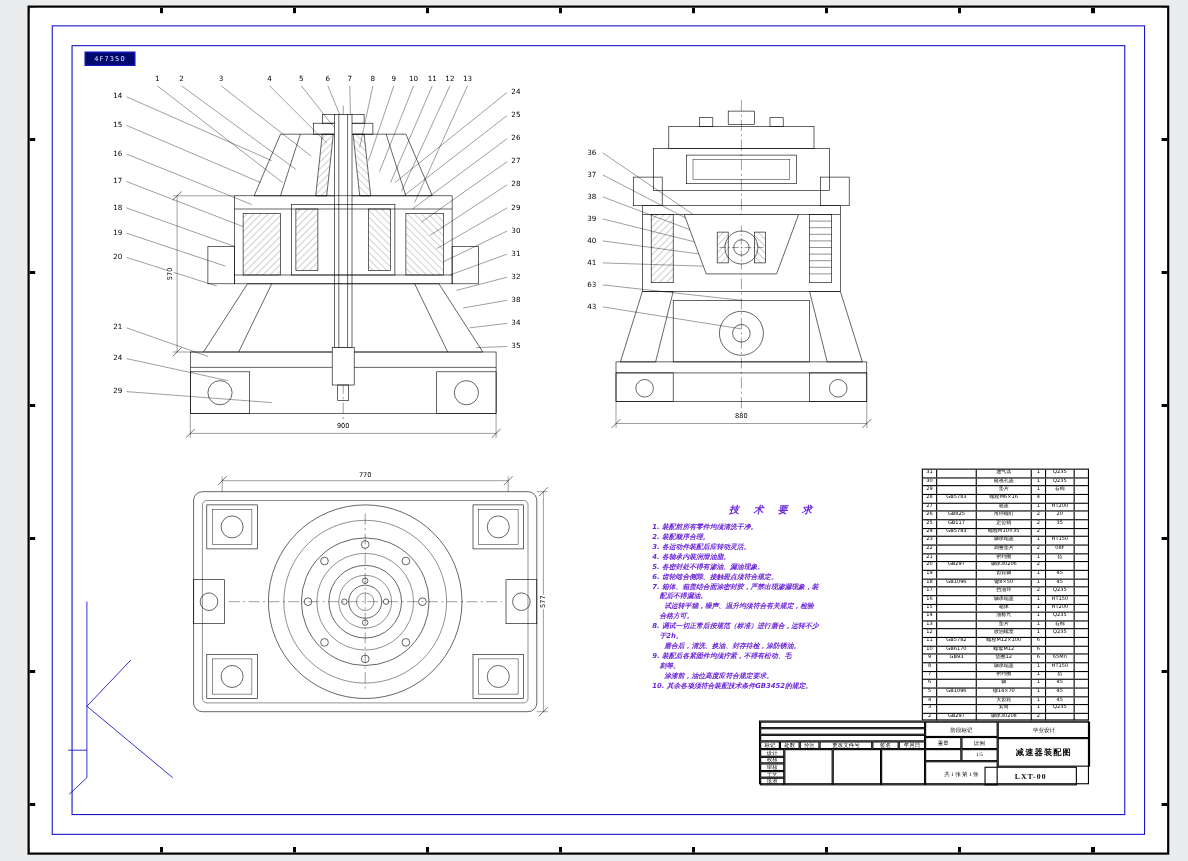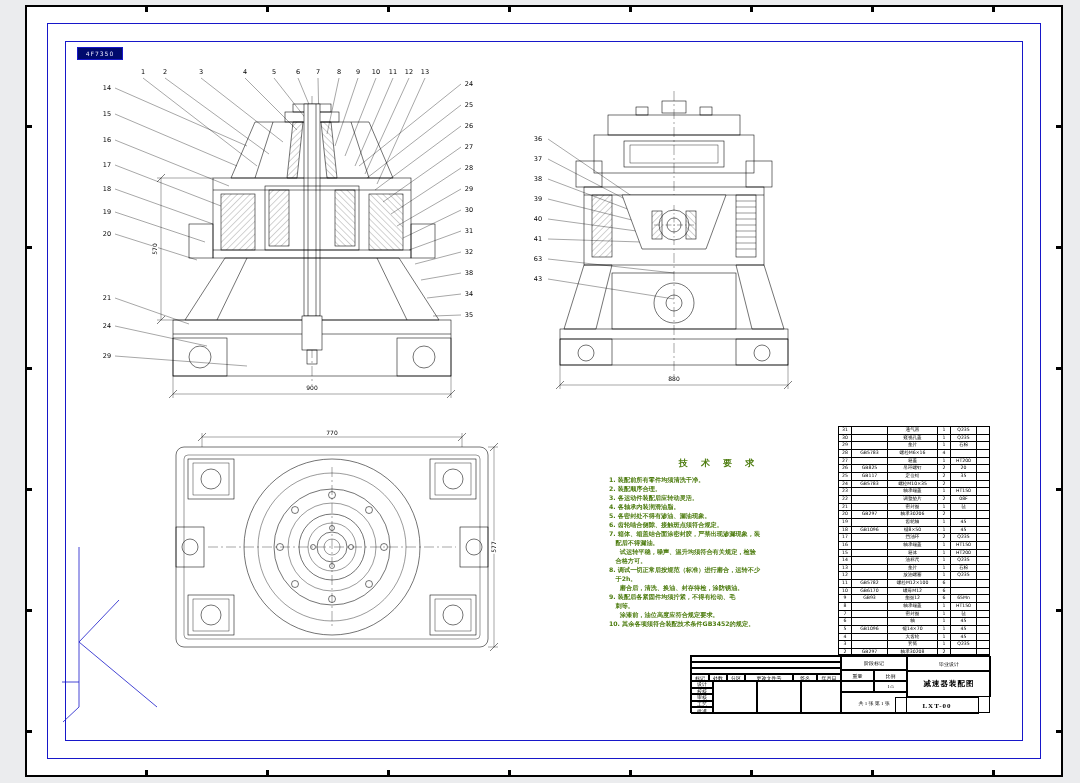--- a/index.html
+++ b/index.html
@@ -29,21 +29,21 @@
   .view-layer { position:absolute; }
   .view-layer svg { position:absolute; left:0; top:0; }
 
   .callout { position:absolute; transform:translate(-50%,-50%); font-size:6.5px;
              color:#000; background:rgba(255,255,255,.85); padding:0 1px; line-height:7px; }
 
   .dim { position:absolute; transform:translate(-50%,-50%); font-size:6px; color:#000;
          background:#fff; padding:0 1px; line-height:6px; }
   .dim.vert { transform:translate(-50%,-50%) rotate(-90deg); }
 
-  .tech { position:absolute; left:582px; top:450px; width:220px; color:#4d7c0f; }
+  .tech { position:absolute; left:566px; top:450px; width:220px; color:#6d28d9;font-style:italic; }
   .tech-title { text-align:center; font-size:9px; font-weight:bold; letter-spacing:5px; margin-bottom:5px; }
   .tech-line { font-size:6.2px; line-height:9px; white-space:pre-wrap; font-weight:bold; }
 
   .bom { position:absolute; left:811px; top:419px; width:152px; height:229px;
          border:1px solid #000; display:flex; flex-direction:column; background:#fff; }
   .bom-rows { flex:1; display:flex; flex-direction:column; }
   .bom-row { flex:1; display:flex; border-bottom:0.5px solid #000; min-height:0; }
   .bom-header { display:flex; height:10px; border-top:1px solid #000; }
   .bom-cell { border-right:0.5px solid #000; font-size:4.6px; line-height:1.45;
               overflow:hidden; white-space:nowrap; text-align:center; color:#000; }

